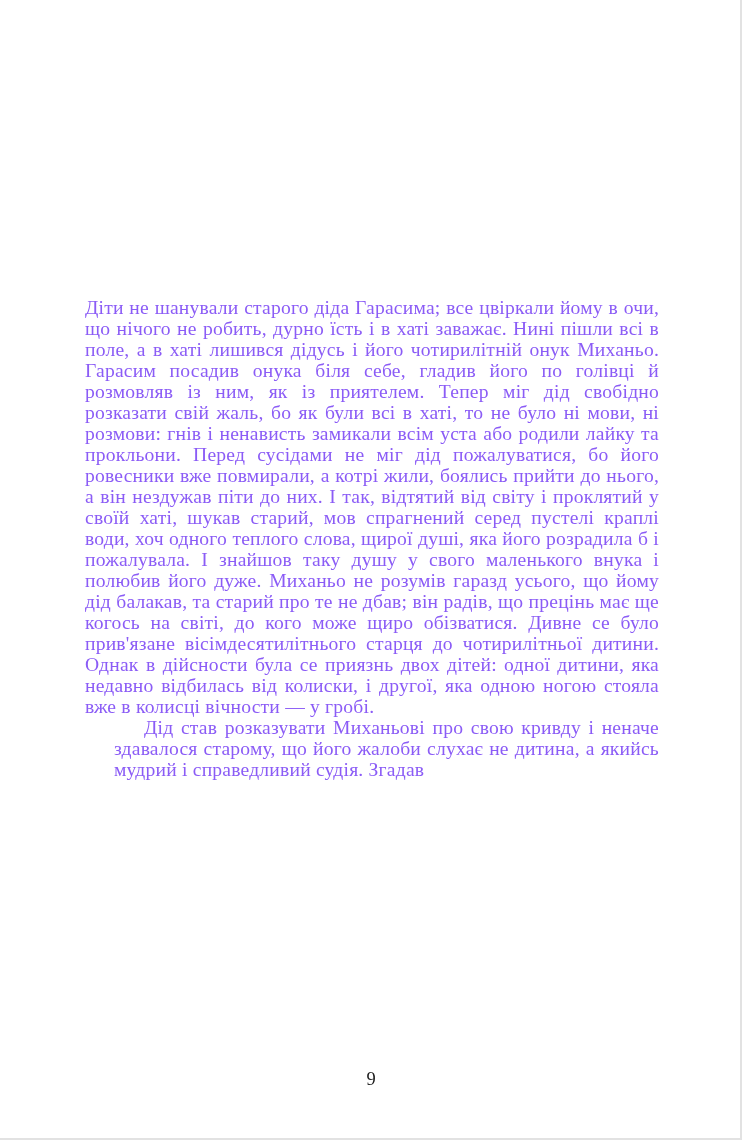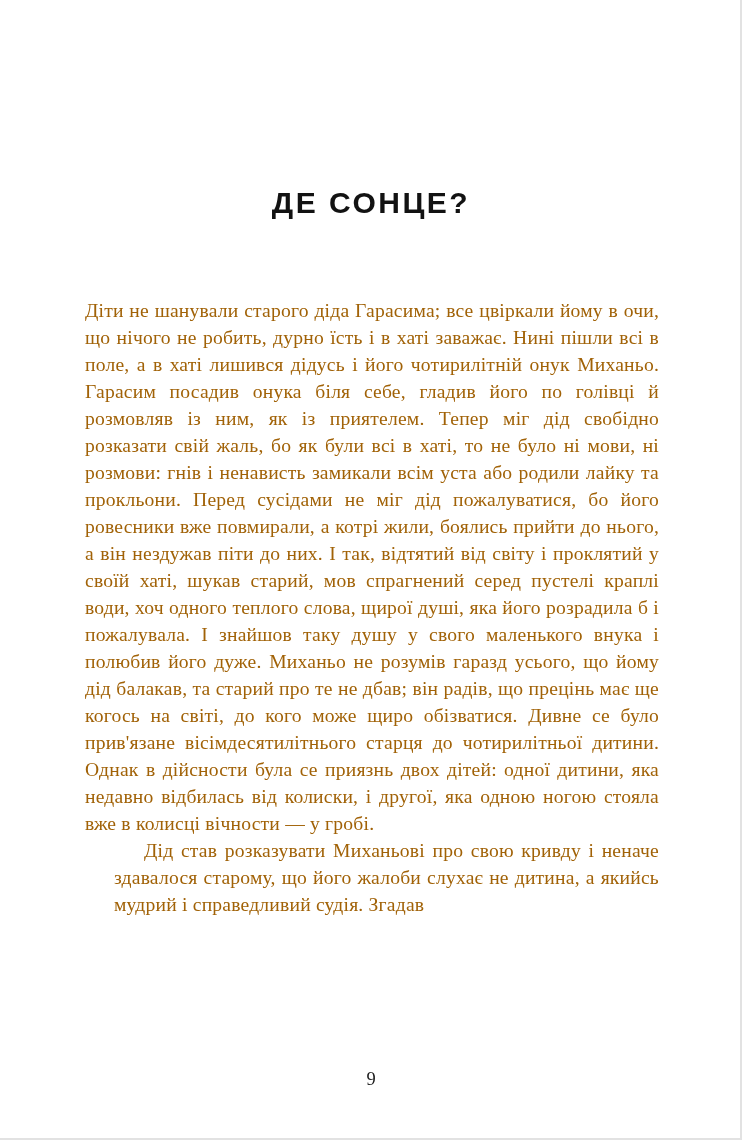--- a/index.html
+++ b/index.html
@@ -30,24 +30,24 @@
     font-weight: 600;
     letter-spacing: 2.5px;
     color: #121212;
   }
   .story-text {
     position: absolute;
     top: 297px;
     left: 85px;
     width: 574px;
     font-size: 19.6px;
-    line-height: 27px;
+    line-height: 21px;
     text-align: justify;
     letter-spacing: 0.2px;
-    color: #a16207;
+    color: #8b5cf6;
   }
   .story-text p {
     margin: 0;
     padding: 0;
   }
   .story-text p + p {
     text-indent: 30px;
     margin-left: 29px;
   }
   .page-number {
@@ -57,21 +57,20 @@
     right: 0;
     text-align: center;
     font-size: 18.5px;
     color: #1e1e1e;
   }
 </style>
 </head>
 <body>
 
 <div class="page">
-  <h1 class="chapter-title">ДЕ СОНЦЕ?</h1>
 
   <div class="story-text">
       <p>Діти не шанували старого діда Гарасима; все цвіркали йому в очи, що нічого не робить, дурно їсть і в хаті заважає. Нині пішли всі в поле, а в хаті лишився дідусь і його чотирилітній онук Миханьо. Гарасим посадив онука біля себе, гладив його по голівці й розмовляв із ним, як із приятелем. Тепер міг дід свобідно розказати свій жаль, бо як були всі в хаті, то не було ні мови, ні розмови: гнів і ненависть замикали всім уста або родили лайку та прокльони. Перед сусідами не міг дід пожалуватися, бо його ровесники вже повмирали, а котрі жили, боялись прийти до нього, а він нездужав піти до них. І так, відтятий від світу і проклятий у своїй хаті, шукав старий, мов спрагнений серед пустелі краплі води, хоч одного теплого слова, щирої душі, яка його розрадила б і пожалувала. І знайшов таку душу у свого маленького внука і полюбив його дуже. Миханьо не розумів гаразд усього, що йому дід балакав, та старий про те не дбав; він радів, що прецінь має ще когось на світі, до кого може щиро обізватися. Дивне се було прив'язане вісімдесятилітнього старця до чотирилітньої дитини. Однак в дійсности була се приязнь двох дітей: одної дитини, яка недавно відбилась від колиски, і другої, яка одною ногою стояла вже в колисці вічности — у гробі.</p>
       <p>Дід став розказувати Миханьові про свою кривду і неначе здавалося старому, що його жалоби слухає не дитина, а якийсь мудрий і справедливий судія. Згадав</p>
     </div>
 
   <div class="page-number">9</div>
 </div>
 
 </body></html>

